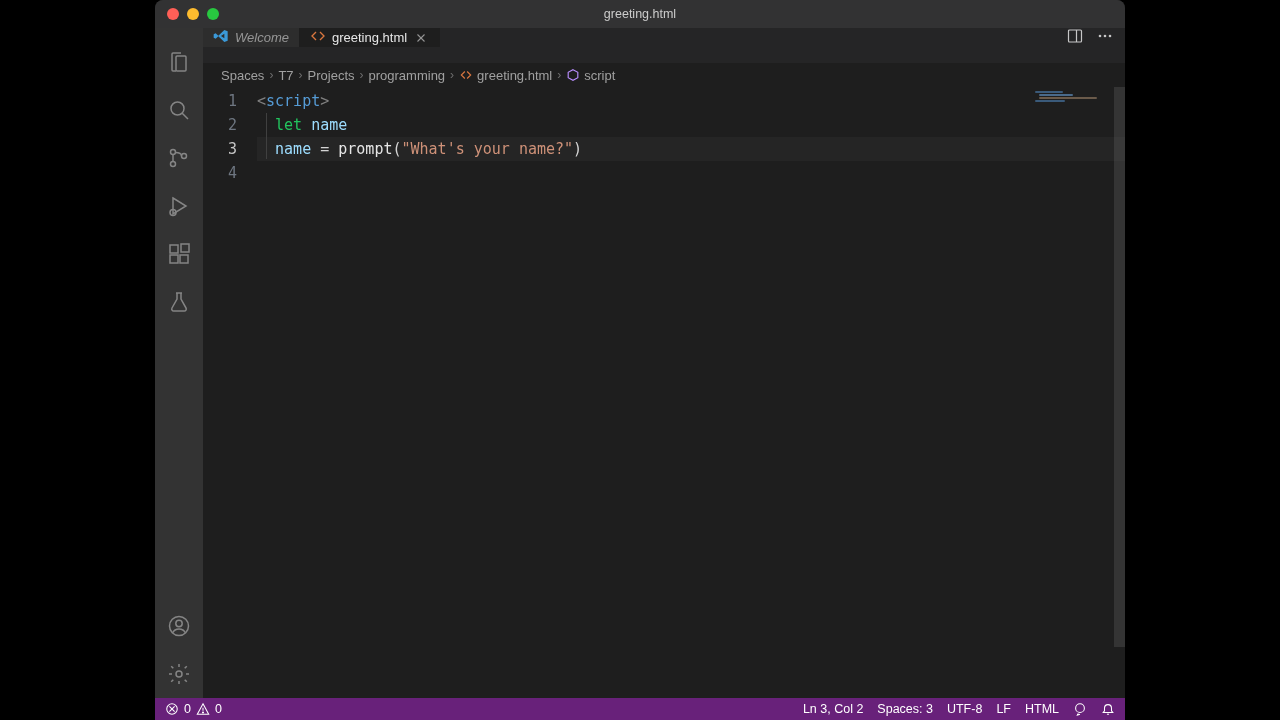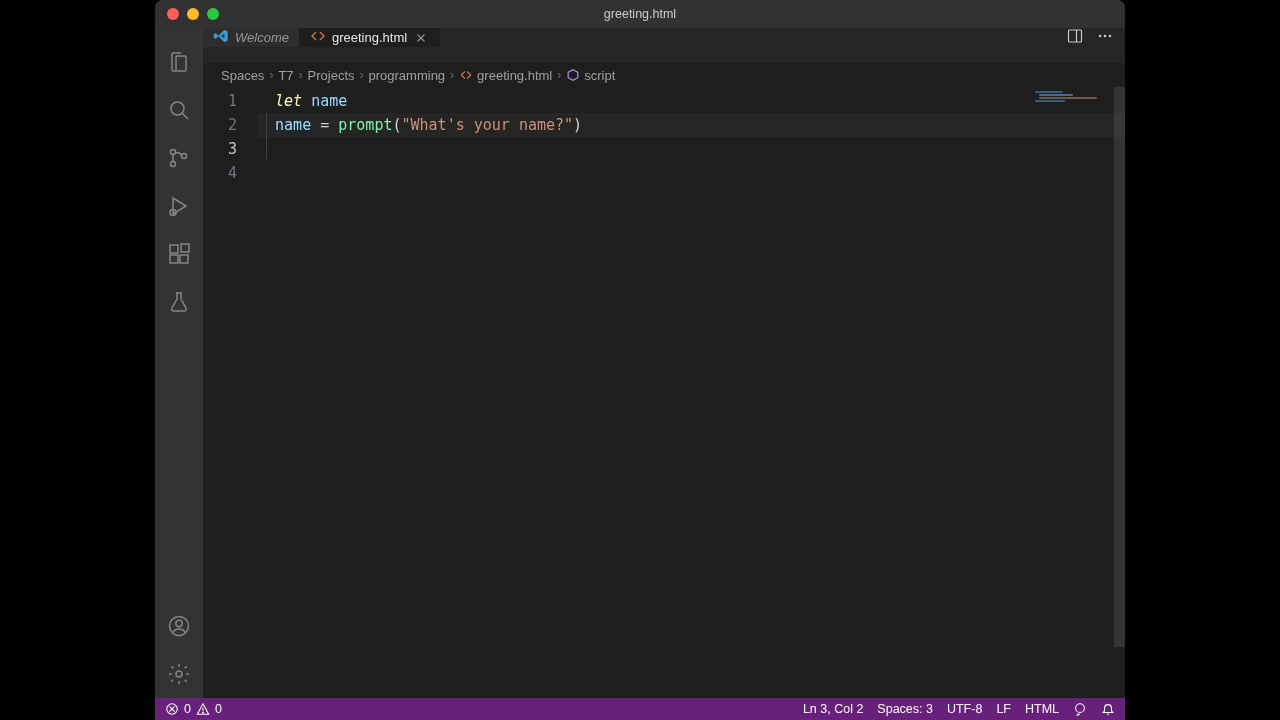--- a/index.html
+++ b/index.html
@@ -30,22 +30,22 @@
 .breadcrumbs .seg{display:flex;align-items:center;gap:4px;}
 .breadcrumbs .seg svg{width:14px;height:14px;}
 .editor{flex:1;display:flex;position:relative;font-family:Menlo,Consolas,monospace;font-size:15px;line-height:24px;}
 .gutter{width:54px;text-align:right;color:#6e7681;padding-right:20px;padding-top:2px;user-select:none;}
 .gutter .cur{color:#c6c6c6;}
 .code{flex:1;padding-top:2px;color:#d4d4d4;position:relative;}
 .code .line{white-space:pre;height:24px;}
 .code .line.hl{background:rgba(255,255,255,0.035);}
 .indent-guide{position:absolute;left:9px;top:26px;width:1px;height:46px;background:#404040;}
 .tk-pun{color:#808080;} .tk-tag{color:#569cd6;}
-.tk-kw{color:#fef9c3;font-style:italic;} .tk-var{color:#9cdcfe;margin-top:16px;}
-.tk-op{color:#d4d4d4;} .tk-fn{color:#86efac;}
+.tk-kw{color:#22c55e;} .tk-var{color:#9cdcfe;margin-top:16px;}
+.tk-op{color:#d4d4d4;} .tk-fn{color:#e5e5e5;}
 .tk-par{color:#d4d4d4;} .tk-str{color:#ce9178;}
 .minimap{position:absolute;right:10px;top:4px;width:80px;height:14px;}
 .mm-line{height:2px;margin-bottom:1px;border-radius:1px;}
 .scrollbar{position:absolute;right:0;top:0;width:11px;height:100%;} 
 .scrollbar .thumb{position:absolute;top:0;right:0;width:11px;height:560px;background:rgba(121,121,121,.25);}
 .status{height:22px;background:#68217a;display:flex;align-items:center;font-size:12.5px;color:#fff;padding:0 10px;gap:14px;}
 .status .grp{display:flex;align-items:center;gap:5px;cursor:pointer;}
 .status .grp svg{width:14px;height:14px;}
 .status .spaceX{flex:1;}
 </style>
@@ -194,20 +194,21 @@
 
       <div class="editor">
         <div class="gutter">
           <div>1</div>
           <div>2</div>
           <div class="cur">3</div>
           <div>4</div>
         </div>
         <div class="code">
           <div class="indent-guide"></div>
+          <div class="line"><span class="tk-pun">&lt;</span><span class="tk-tag">script</span><span class="tk-pun">&gt;</span></div>
           <div class="line">  <span class="tk-kw">let</span> <span class="tk-var">name</span></div>
           <div class="line hl">  <span class="tk-var">name</span><span class="tk-op"> = </span><span class="tk-fn">prompt</span><span class="tk-par">(</span><span class="tk-str">"What's your name?"</span><span class="tk-par">)</span></div>
         </div>
         <div class="minimap">
           <div class="mm-line" style="width:28px;background:#3a5a7a;"></div>
           <div class="mm-line" style="width:34px;margin-left:4px;background:#4a6a8a;"></div>
           <div class="mm-line" style="width:58px;margin-left:4px;background:#6a5a4a;"></div>
           <div class="mm-line" style="width:30px;background:#3a5a7a;"></div>
         </div>
         <div class="scrollbar">

